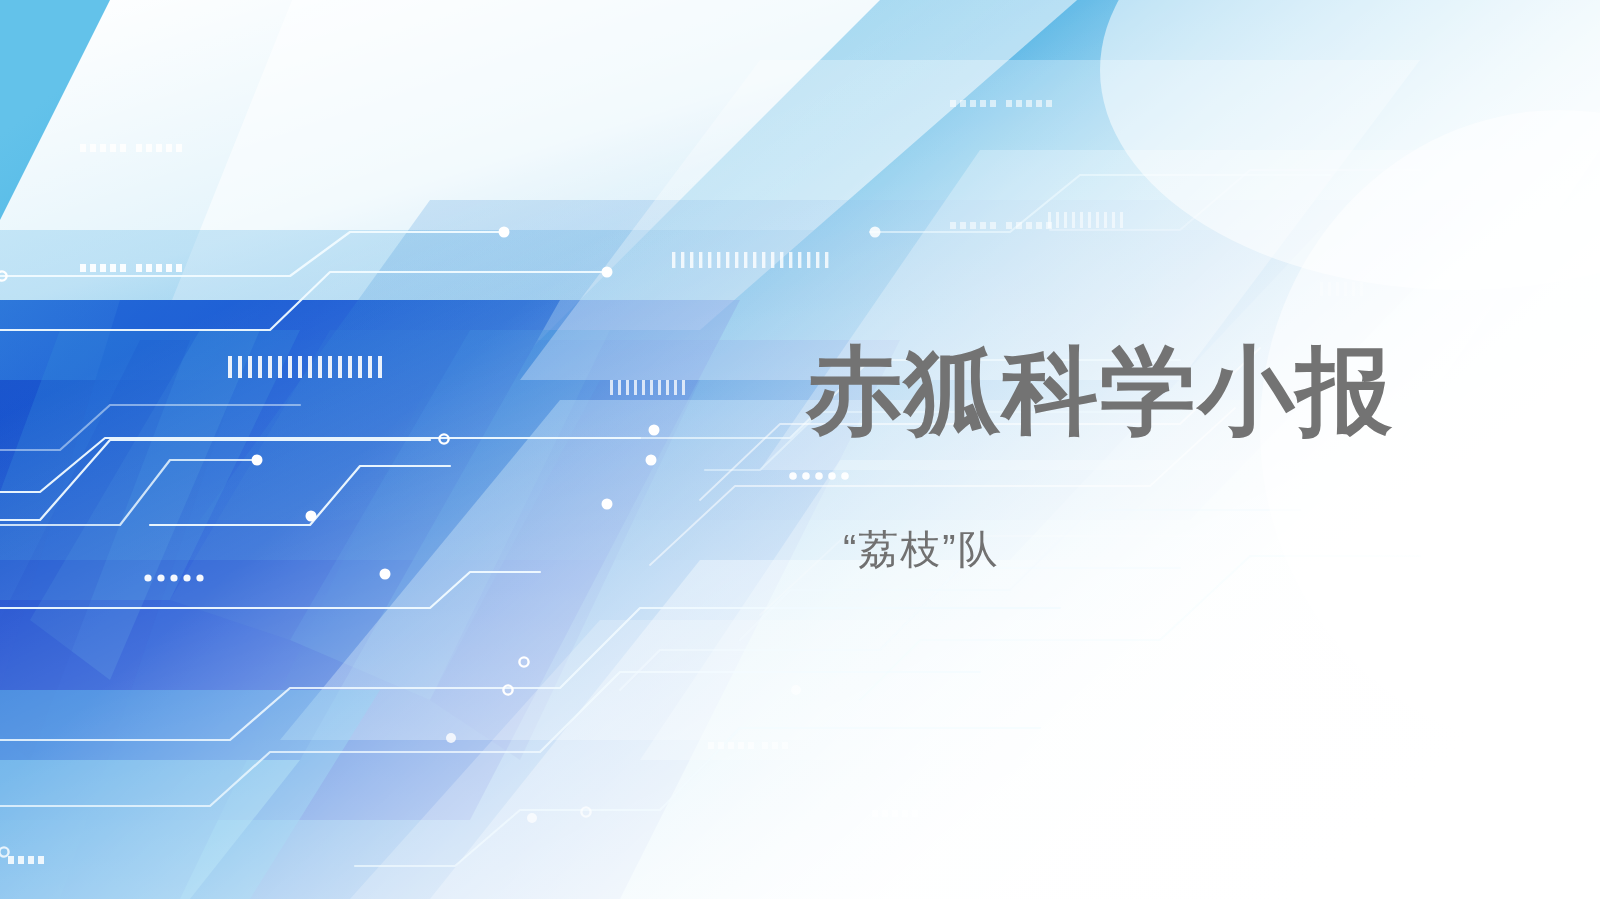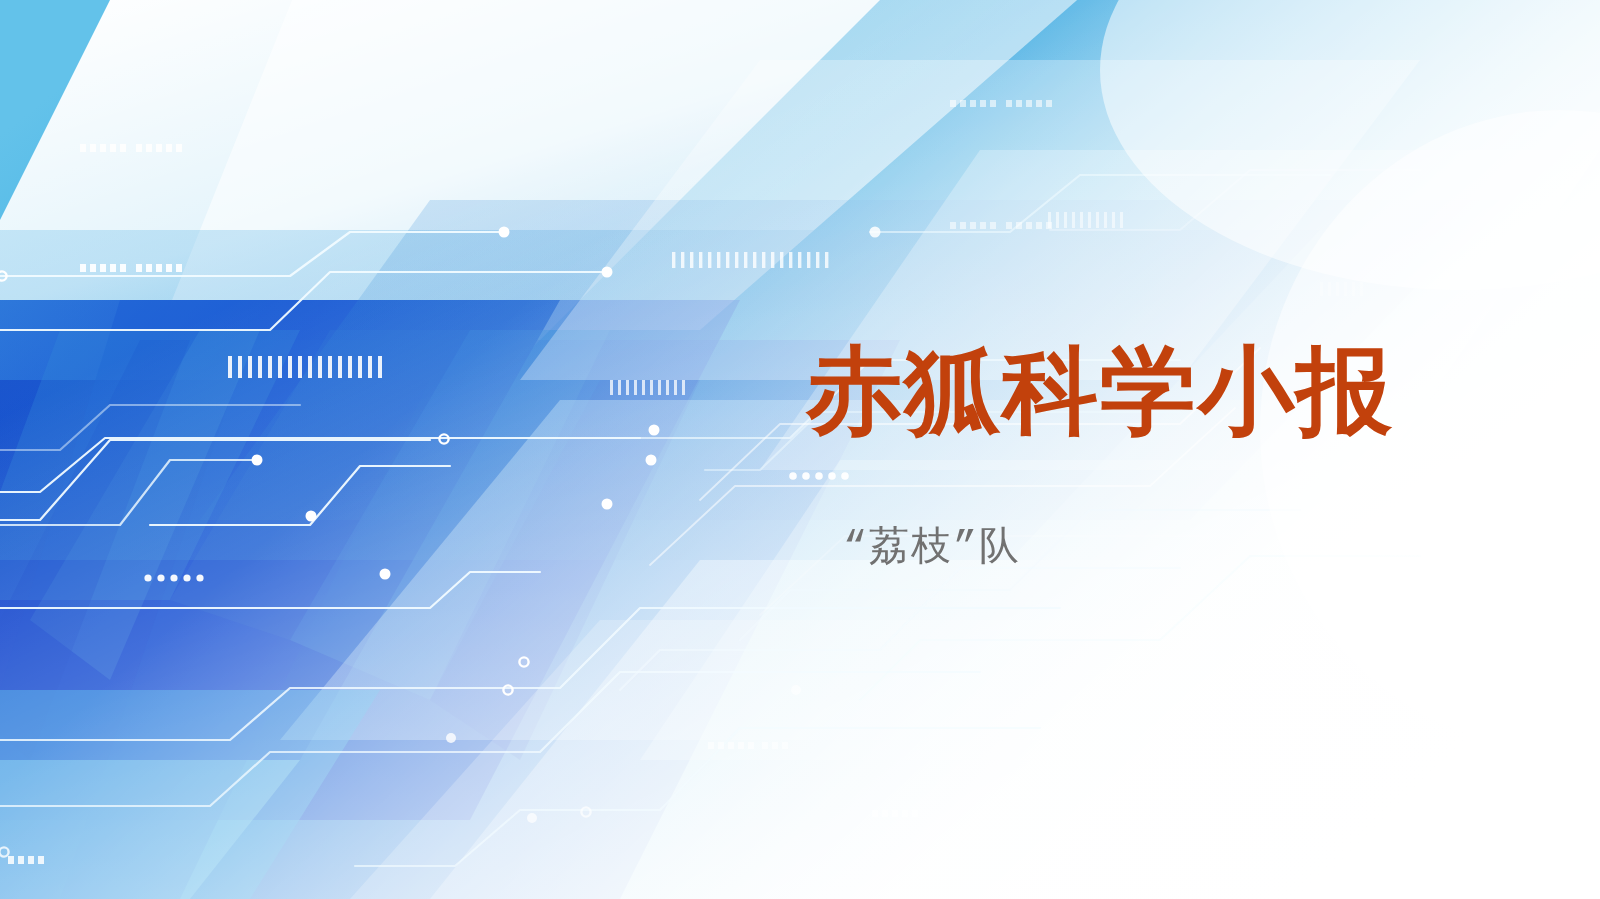--- a/index.html
+++ b/index.html
@@ -31,37 +31,37 @@
     height: 899px;
     pointer-events: none;
   }
   #title {
     position: absolute;
     left: 806px;
     top: 341px;
     font-size: 96px;
     font-weight: bold;
     letter-spacing: 2px;
-    color: #c2410c;
+    color: #737373;
     line-height: 1.05;
     white-space: nowrap;
     font-family: "DejaVu Sans", "Liberation Sans", sans-serif;
     pointer-events: auto;
   }
   #subtitle {
     position: absolute;
     left: 843px;
     top: 525px;
     font-size: 40px;
     font-weight: normal;
     letter-spacing: 2px;
     color: #717171;
     line-height: 1.2;
     white-space: nowrap;
-    font-family: Liberation Mono, monospace;
+    font-family: Liberation Sans, sans-serif;
     pointer-events: auto;
     text-align: center;
   }
 </style>
 </head>
 <body>
 
 <div id="slide">
 
   <svg id="bg-svg" viewBox="0 0 1600 899" preserveAspectRatio="none" aria-hidden="true">

